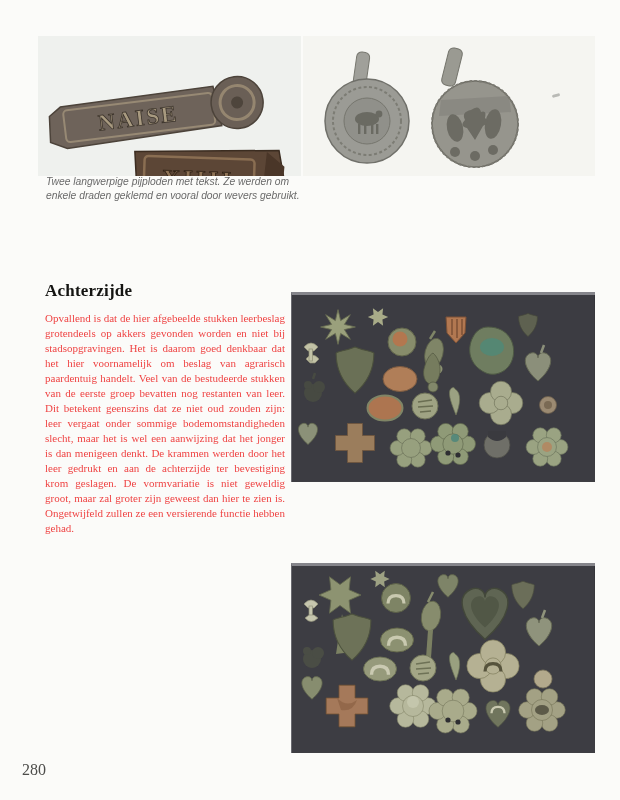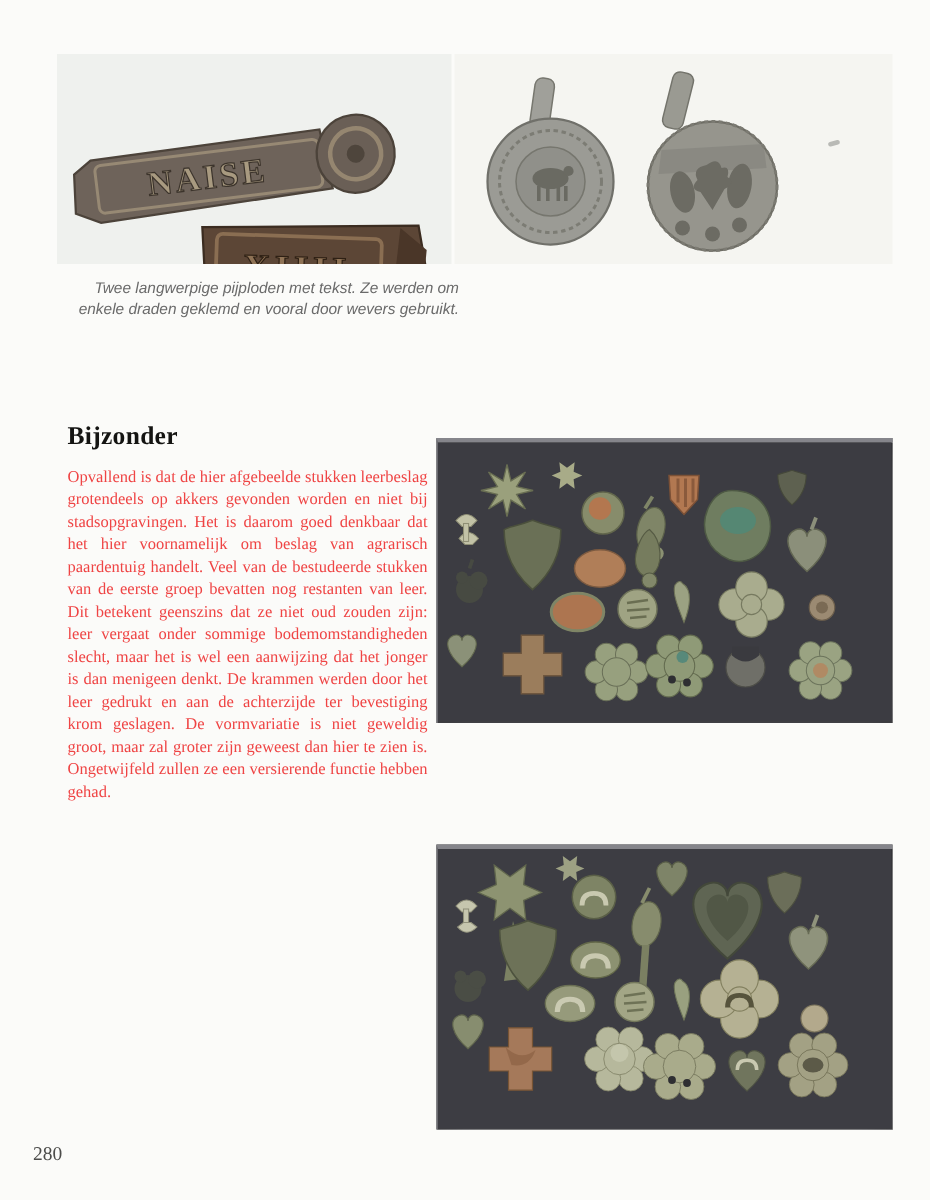--- a/index.html
+++ b/index.html
@@ -16,28 +16,28 @@
     position:absolute;box-sizing:border-box;background:#3a3a3f;
     border-top:3px solid #85858b;border-left:1px solid #6a6a70;
     box-shadow:inset 0 -14px 20px rgba(120,120,126,.25), inset 0 0 24px rgba(0,0,0,.35);
   }
   .photo-mid{left:291px;top:292px;width:304px;height:190px;}
   .photo-bot{left:291px;top:563px;width:304px;height:190px;}
   .caption{
     position:absolute;margin:0;font-family:"Liberation Sans",sans-serif;
     font-style:italic;font-size:10.3px;line-height:14px;color:#6a6a6a;
   }
-  .cap-tl{left:46px;top:186px;width:260px;text-align:right;}
+  .cap-tl{left:46px;top:175px;width:260px;}
   .cap-tr{left:308px;top:185px;width:268px;}
   .cap-mr{left:295px;top:489px;width:298px;}
   .cap-bl{left:46px;top:636px;width:252px;}
   .article{position:absolute;left:45px;top:281px;width:240px;}
   .article h2{margin:0 0 10px 0;font-size:17px;font-weight:bold;color:#141412;letter-spacing:.2px;}
   .article p{margin:0;font-size:11px;line-height:15px;text-align:justify;color:#ef4444;}
-  .page-number{position:absolute;left:22px;top:761px;font-size:13px;color:#4c4c4a;text-align:center;}
+  .page-number{position:absolute;left:22px;top:761px;font-size:16px;color:#4c4c4a;text-align:center;}
   .speck{position:absolute;left:552px;top:94px;width:8px;height:3px;background:#b9bab6;border-radius:2px;transform:rotate(-15deg);}
   svg{display:block;}
 </style>
 </head>
 <body>
 
 <svg width="0" height="0" style="position:absolute" aria-hidden="true">
   <defs>
     <path id="star8" d="M12 0 L4.4 1.8 L8.5 8.5 L1.8 4.4 L0 12 L-1.8 4.4 L-8.5 8.5 L-4.4 1.8 L-12 0 L-4.4 -1.8 L-8.5 -8.5 L-1.8 -4.4 L0 -12 L1.8 -4.4 L8.5 -8.5 L4.4 -1.8 Z"></path>
     <path id="star6" d="M12 0 L5.2 3 L6 10.4 L0 6 L-6 10.4 L-5.2 3 L-12 0 L-5.2 -3 L-6 -10.4 L0 -6 L6 -10.4 L5.2 -3 Z"></path>
@@ -117,21 +117,21 @@
         <circle cx="172" cy="88" r="43" fill="none" stroke="#7b7a72" stroke-width="2" stroke-dasharray="2.6 2.2"></circle>
       </g>
     </svg>
   </figure>
 
   <figcaption class="caption cap-tl">Twee langwerpige pijploden met tekst. Ze werden om enkele draden geklemd en vooral door wevers gebruikt.</figcaption>
 
   <div class="speck"></div>
 
   <section class="article">
-    <h2>Bijzonder</h2>
+    <h2>Achterzijde</h2>
     <p>Opvallend is dat de hier afgebeelde stukken leerbeslag grotendeels op akkers gevonden worden en niet bij stadsopgravingen. Het is daarom goed denkbaar dat het hier voornamelijk om beslag van agrarisch paardentuig handelt. Veel van de bestudeerde stukken van de eerste groep bevatten nog restanten van leer. Dit betekent geenszins dat ze niet oud zouden zijn: leer vergaat onder sommige bodemomstandigheden slecht, maar het is wel een aanwijzing dat het jonger is dan menigeen denkt. De krammen werden door het leer gedrukt en aan de achterzijde ter bevestiging krom geslagen. De vormvariatie is niet geweldig groot, maar zal groter zijn geweest dan hier te zien is. Ongetwijfeld zullen ze een versierende functie hebben gehad.</p>
   </section>
 
   <figure class="photo-dark photo-mid">
     <svg width="302" height="186" viewBox="0 0 302 186">
       <rect x="0" y="0" width="302" height="186" fill="#3a3a3f"></rect>
       <rect x="0" y="0" width="302" height="186" fill="#55555c" opacity=".12"></rect>
       <use href="#star8" transform="translate(46,32) scale(1.45)" fill="#9aa07c" stroke="#686d52" stroke-width=".6"></use>
       <use href="#star6" transform="translate(86,22) scale(.85)" fill="#a8ab88"></use>
       <g>

